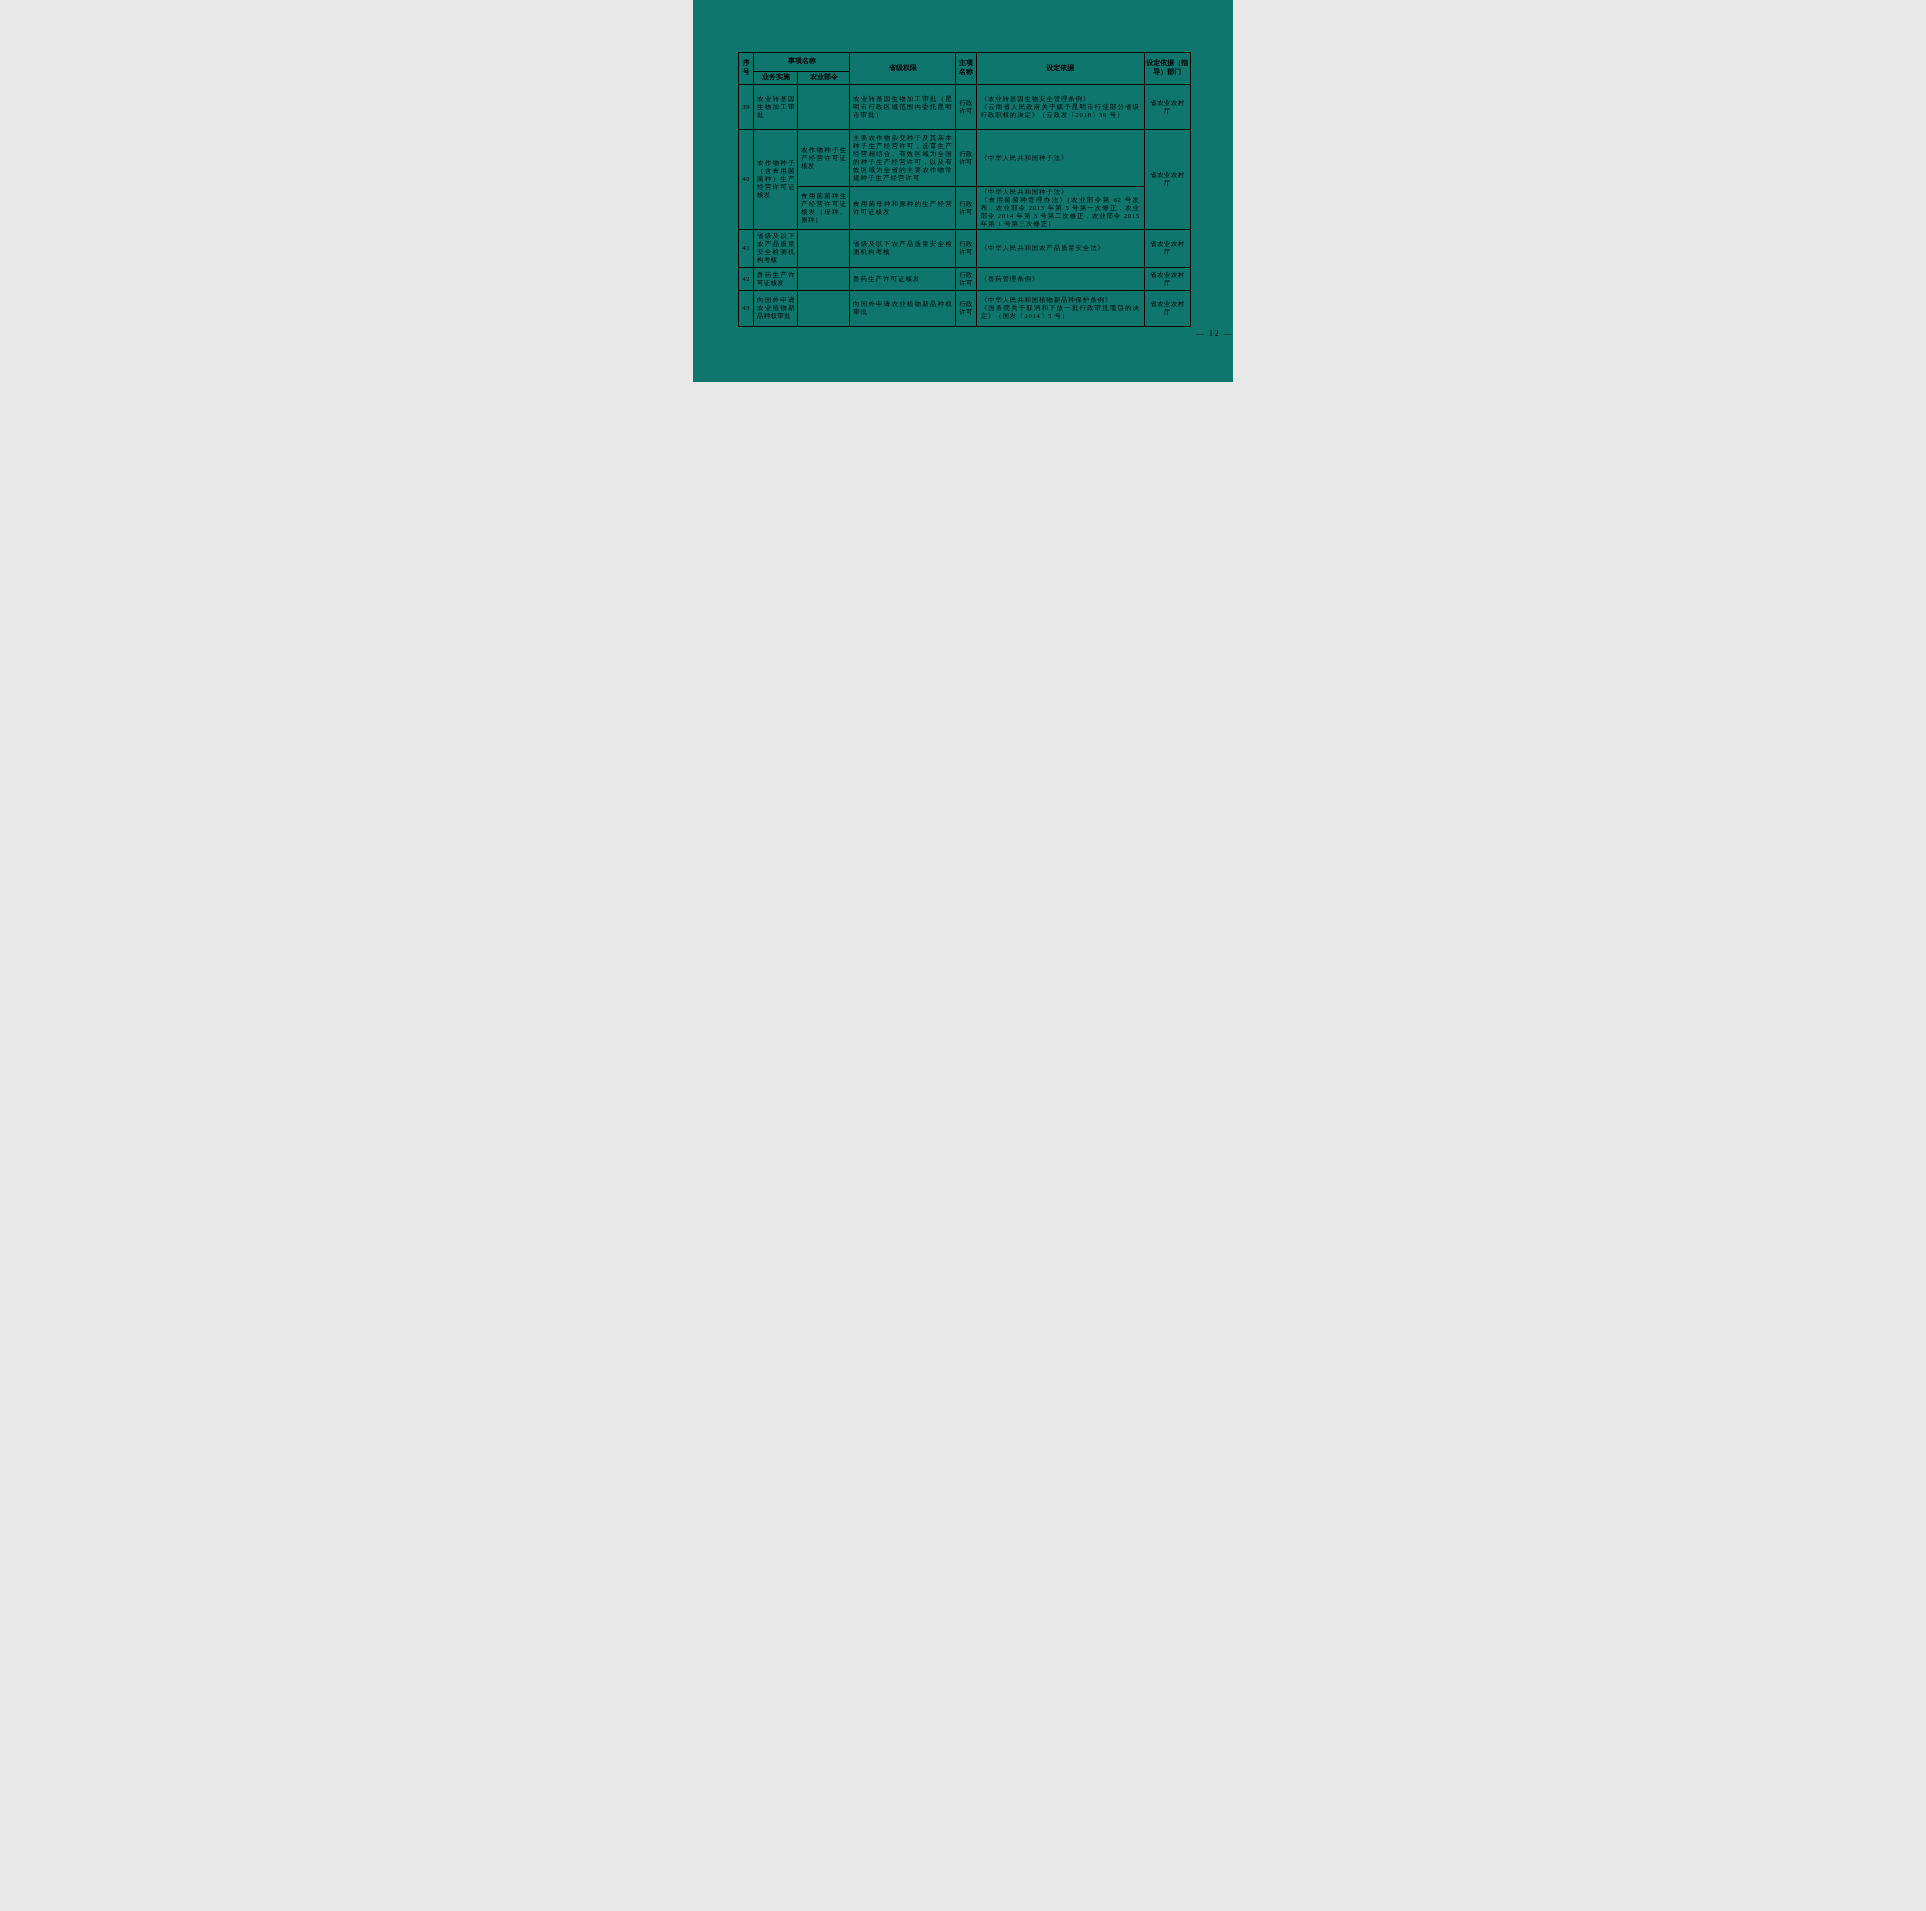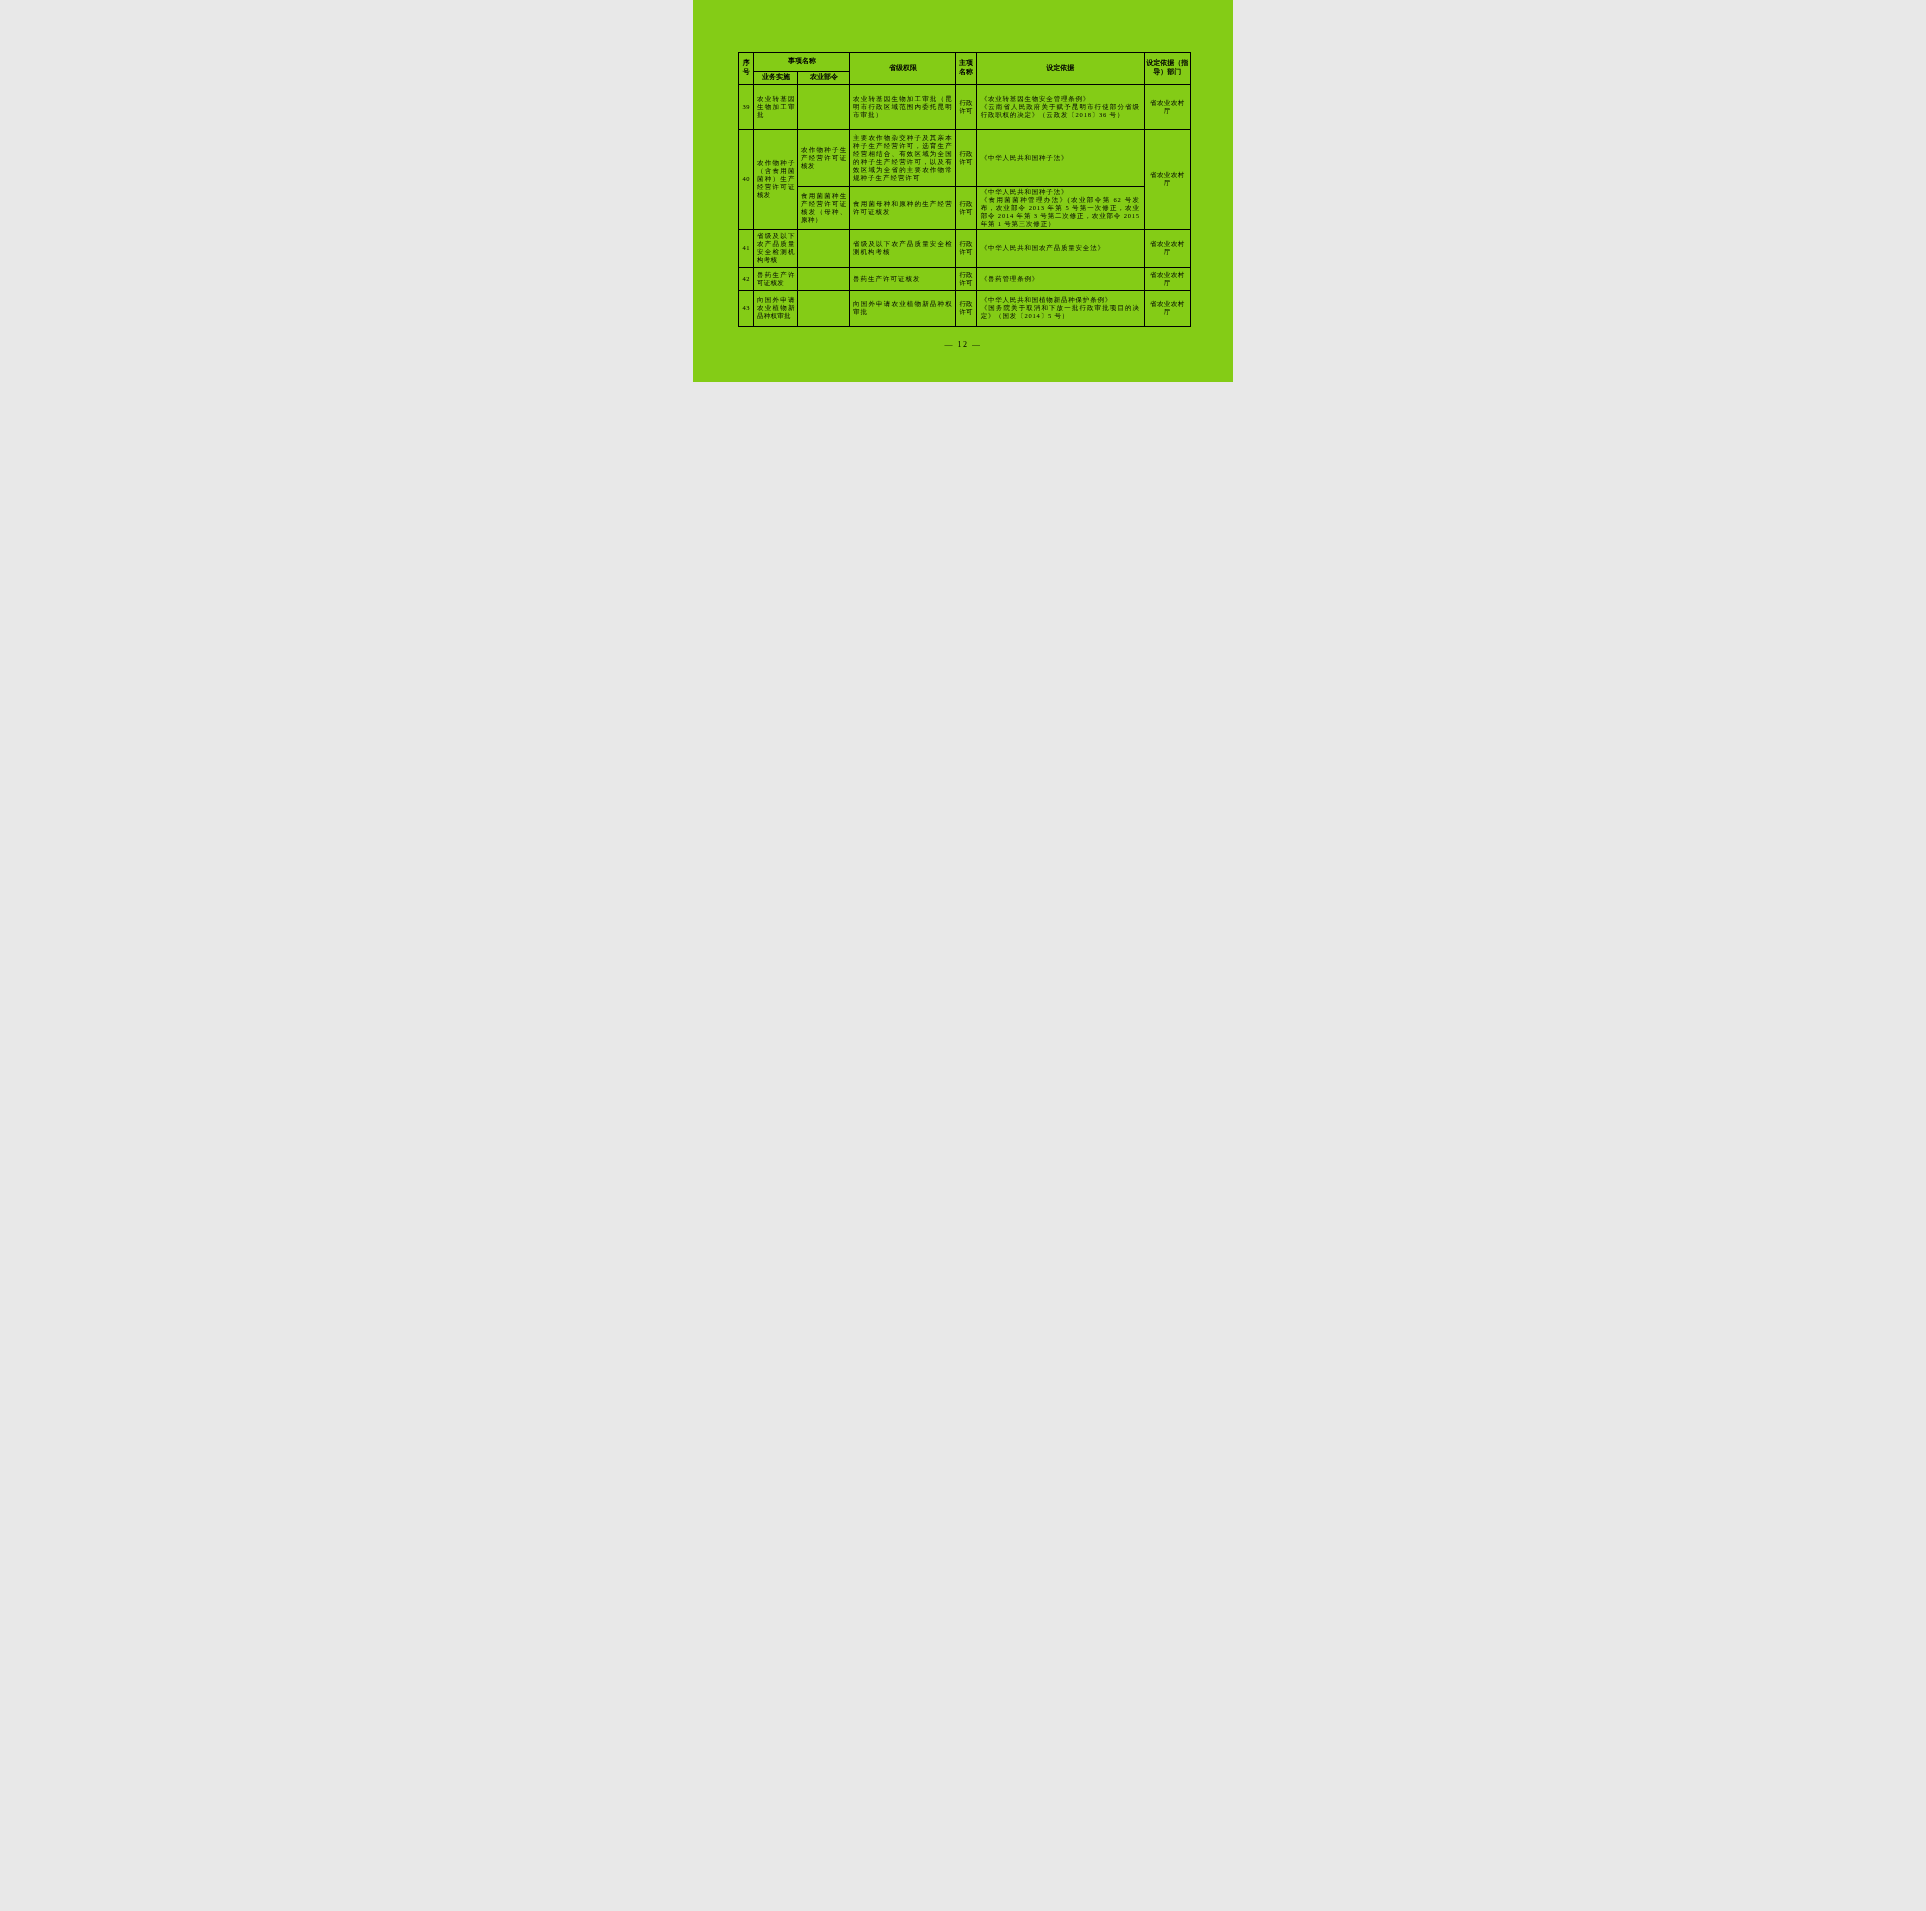--- a/index.html
+++ b/index.html
@@ -6,21 +6,21 @@
     margin: 0;
     padding: 0;
     background: #e8e8e8;
     font-family: "Liberation Serif", "DejaVu Serif", serif;
   }
   .page {
     position: relative;
     width: 540px;
     height: 382px;
     margin: 0 auto;
-    background: #84cc16;
+    background: #0f766e;
     color: #000;
     overflow: hidden;
   }
   table.grid {
     position: absolute;
     left: 45px;
     top: 52px;
     width: 451px;
     table-layout: fixed;
     border-collapse: collapse;
@@ -60,24 +60,24 @@
   td.main-col { letter-spacing: 0.2px; }
   td.sub-col  { letter-spacing: 0.4px; }
   td.auth-col { letter-spacing: 1px; }
   td.basis-col { letter-spacing: 0.8px; padding: 1.2px 3.9px; }
   td.type-col { text-align: center; padding: 1.2px 1.5px; }
   td.dept-col { text-align: center; padding: 1.2px 1.9px; letter-spacing: 0.4px; }
   td.serial-col { text-align: center; letter-spacing: 0.4px; }
   .bline { min-height: 0; }
   .page-number {
     position: absolute;
-    top: 340px;
+    top: 329px;
     left: 0;
     width: 100%;
-    text-align: center;
+    text-align: right;
     font-size: 8px;
     letter-spacing: 1.5px;
     color: #000;
   }
 </style>
 </head>
 <body>
 
 <div class="page">
 

